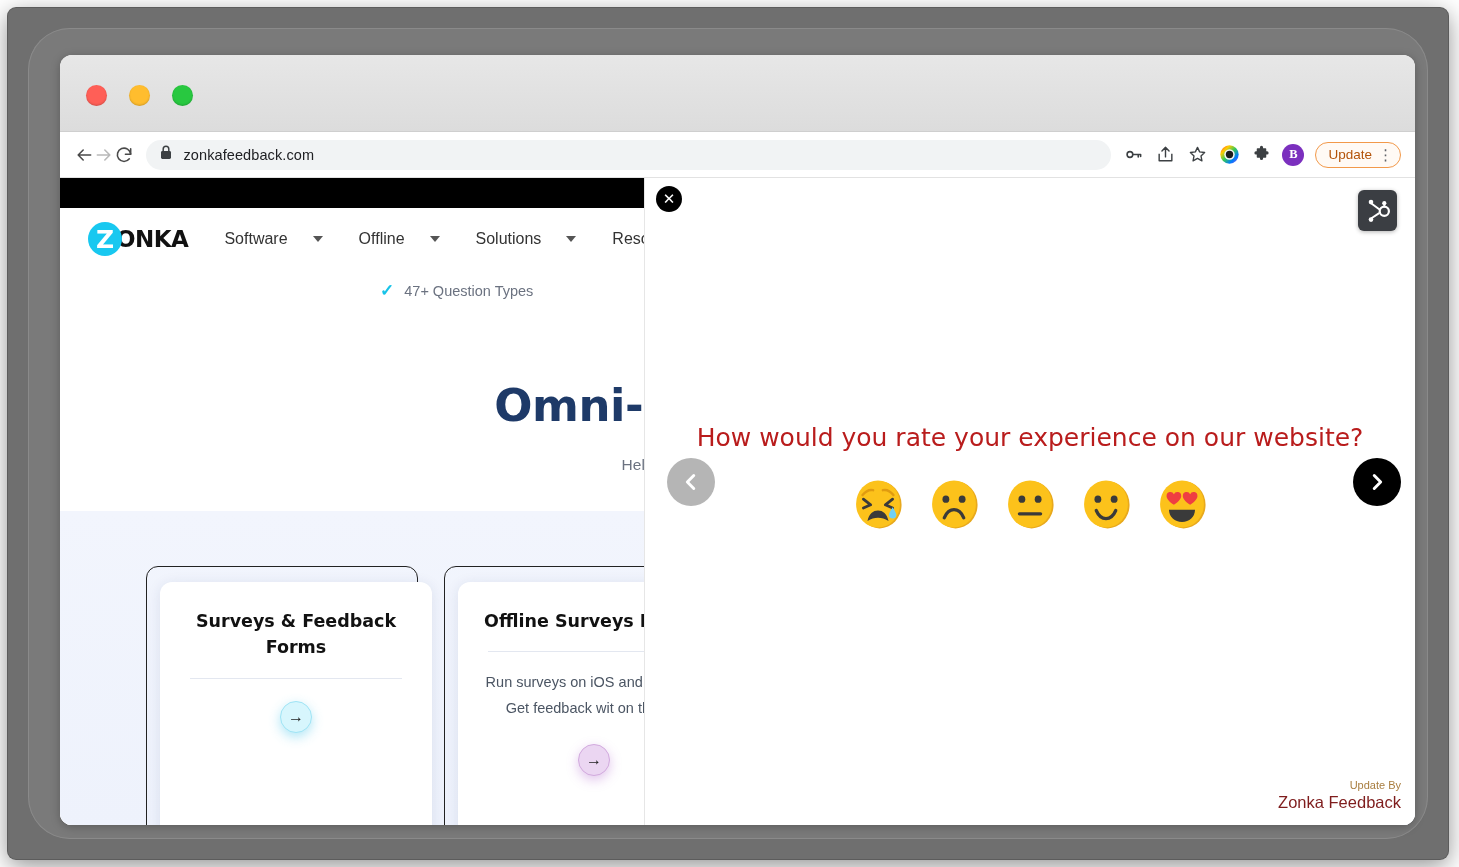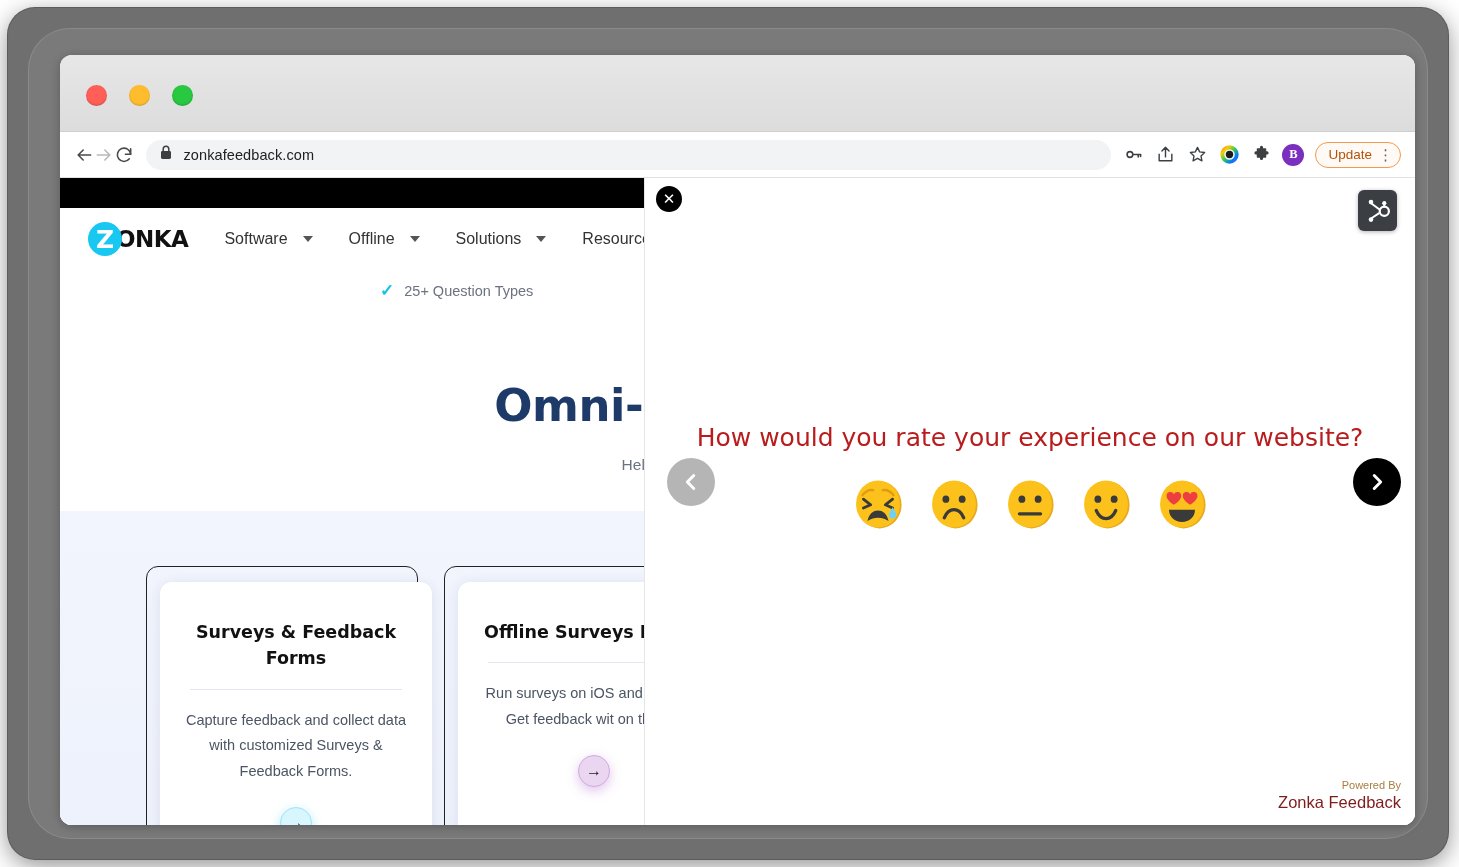--- a/index.html
+++ b/index.html
@@ -9,21 +9,21 @@
     font-family: "Liberation Sans", sans-serif;
     overflow: hidden;
   }
 
   
   #device-frame {
     position: absolute;
     left: 8px; top: 8px;
     width: 1440px; height: 851px;
     background: #6f6f6f;
-    border-radius: 27px;
+    border-radius: 8px;
     box-shadow: 0 0 0 1px #5c5c5c, 0 6px 24px rgba(0,0,0,.45);
   }
   #device-inner-bevel {
     position: absolute;
     left: 20px; top: 20px; right: 20px; bottom: 20px;
     border-radius: 42px;
     background: #7a7a7a;
     box-shadow: inset 0 0 0 1px #8a8a8a;
   }
 
@@ -140,21 +140,21 @@
     margin-right: -6px;
     position: relative; z-index: 2;
   }
   .zonka-word {
     font-size: 23px; font-weight: bold; color: #111;
     letter-spacing: -.5px;
     font-family: "DejaVu Sans", sans-serif;
   }
   .nav-link {
     font-size: 16px; color: #333;
-    display: flex; align-items: center; gap: 15px;
+    display: flex; align-items: center; gap: 25px;
     white-space: nowrap;
   }
   .caret { width: 0; height: 0; border-left: 5px solid transparent; border-right: 5px solid transparent; border-top: 6px solid #555; }
 
   #feature-strip {
     display: flex; align-items: center; gap: 10px;
     padding: 10px 0 0 320px;
     font-size: 14.5px; color: #6b7280;
   }
   .check { color: #17c3e8; font-size: 17px; font-weight: bold; }
@@ -187,21 +187,20 @@
     width: 272px; height: 300px;
     background: #fff;
     border-radius: 12px;
     box-shadow: 0 2px 14px rgba(30,50,100,.10);
     padding: 26px 22px 0;
     text-align: center;
   }
   .card h3 {
     font-size: 17.5px; color: #111; font-weight: bold; line-height: 1.5;
     font-family: "DejaVu Sans", sans-serif;
-    margin-top: 11px;
   }
   .card .divider { height: 1px; background: #e3e7f0; margin: 17px 8px 0; }
   .card p { margin-top: 18px; font-size: 14.5px; color: #4b5563; line-height: 1.78; }
   .card .arrow-btn {
     margin: 22px auto 0;
     width: 32px; height: 32px; border-radius: 50%;
     display: flex; align-items: center; justify-content: center;
     font-size: 16px; color: #222;
   }
   .arrow-cyan   { background: #d7f6fd; border: 1px solid #9fe4f5; box-shadow: 0 4px 12px rgba(80,200,235,.45); }
@@ -385,35 +384,34 @@
             <span>Resources</span>
             <span class="caret"></span>
           </div>
           <div class="nav-link">
             <span>P</span>
           </div>
         </div>
 
         <div id="feature-strip">
           <span class="check">✓</span>
-          <span>25+ Question Types</span>
+          <span>47+ Question Types</span>
           <span class="check-right">✓</span>
         </div>
 
         <div id="hero">
           <h1>Omni-Channel Expe</h1>
           <p>Helping growing companies desig</p>
         </div>
 
         <div id="cards-band">
           <div class="card-outline" style="left:86px; top:55px;"></div>
           <div class="card" style="left:100px; top:71px;">
             <h3>Surveys &amp; Feedback Forms</h3>
             <div class="divider"></div>
-            <p>Capture feedback and collect data with customized Surveys &amp; Feedback Forms.</p>
             <div class="arrow-btn arrow-cyan">
               <span>→</span>
             </div>
           </div>
 
           <div class="card-outline" style="left:384px; top:55px;"></div>
           <div class="card" style="left:398px; top:71px;">
             <h3>Offline Surveys Kiosks</h3>
             <div class="divider"></div>
             <p>Run surveys on iOS and Devices. Get feedback wit on the go.</p>
@@ -503,21 +501,21 @@
               <path class="chev" d="M15 5l-7 7 7 7"></path>
             </svg>
         </div>
         <div id="next-btn">
           <svg width="22" height="22" viewBox="0 0 24 24">
               <path class="chev" d="M9 5l7 7-7 7"></path>
             </svg>
         </div>
 
         <div id="powered-by">
-          <div class="pb-small">Powered By</div>
+          <div class="pb-small">Update By</div>
           <div class="pb-brand">Zonka Feedback</div>
         </div>
       </div>
 
       <div id="site-scrollbar"></div>
     </div>
   </div>
 </div>
 
 </body></html>

